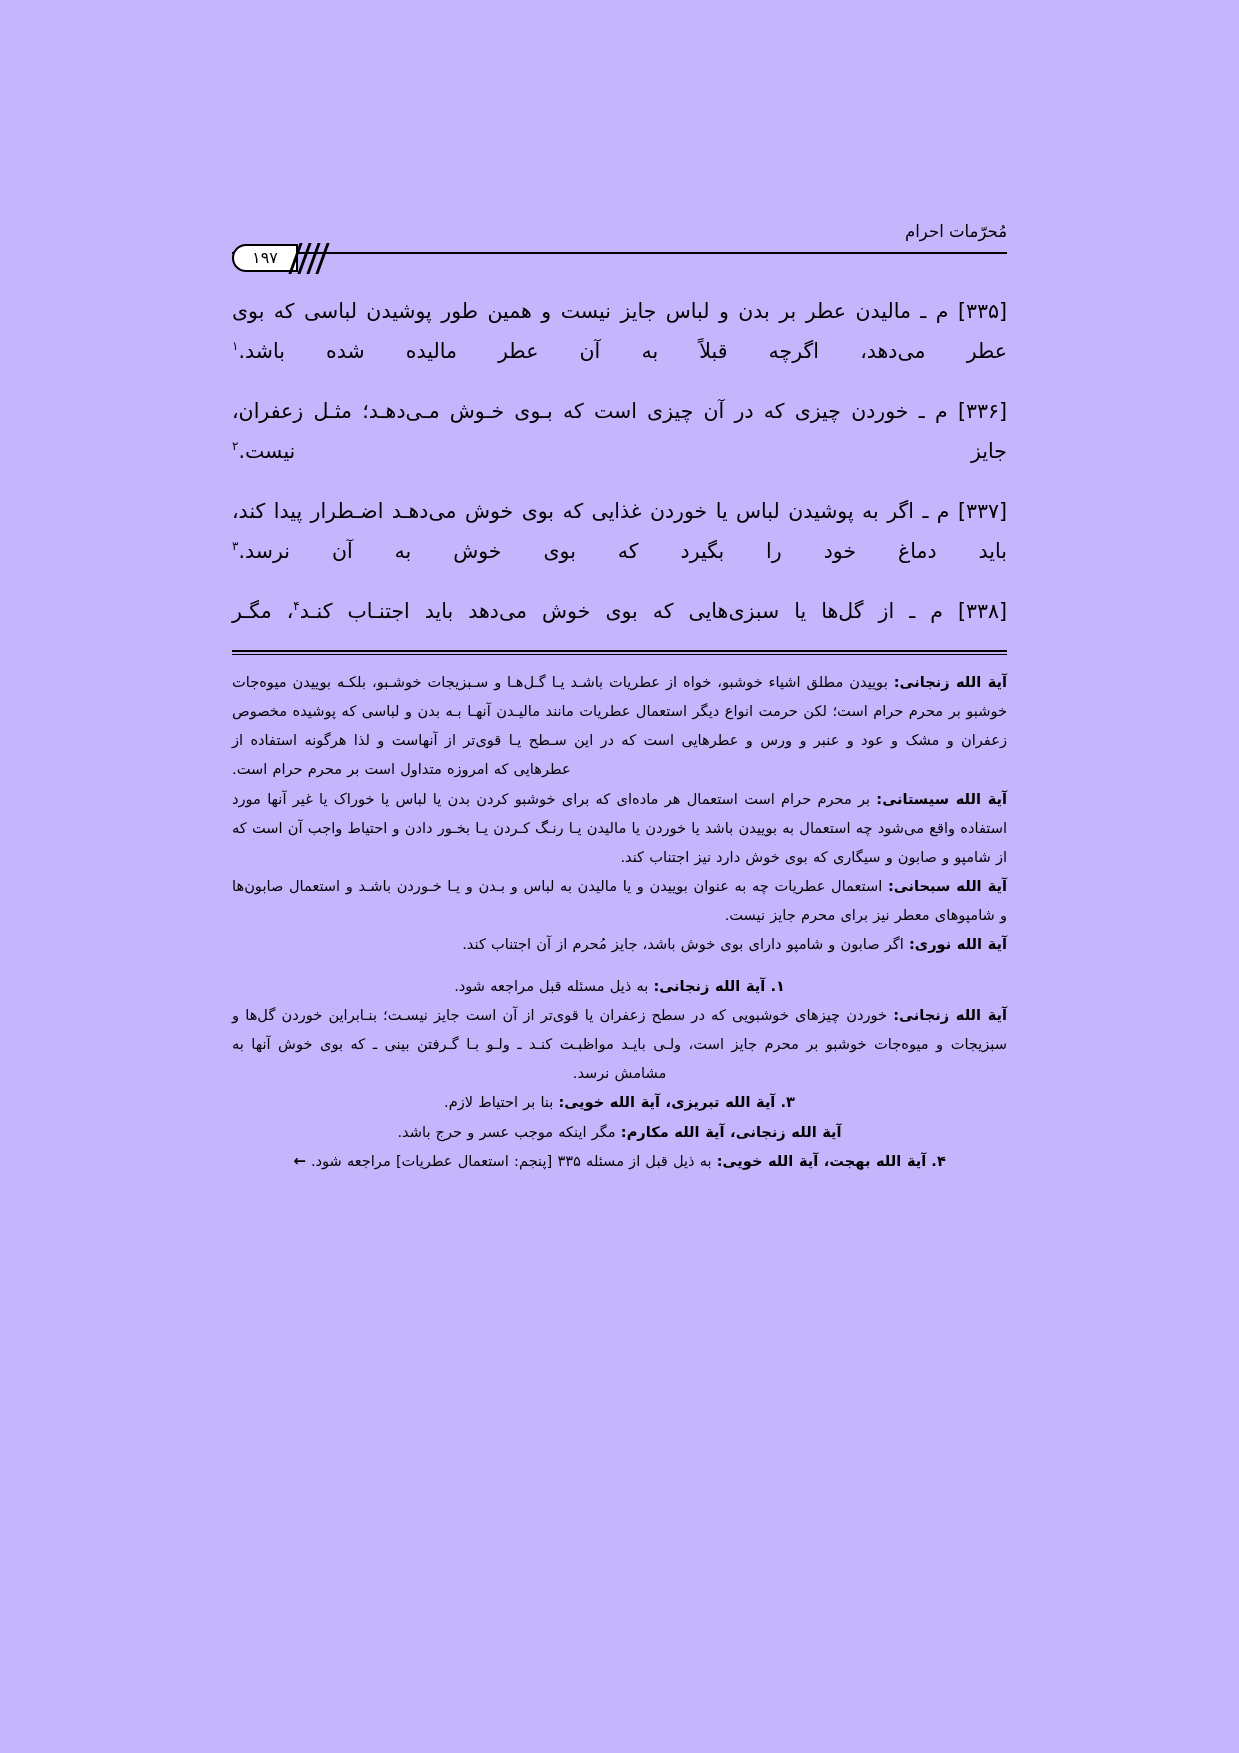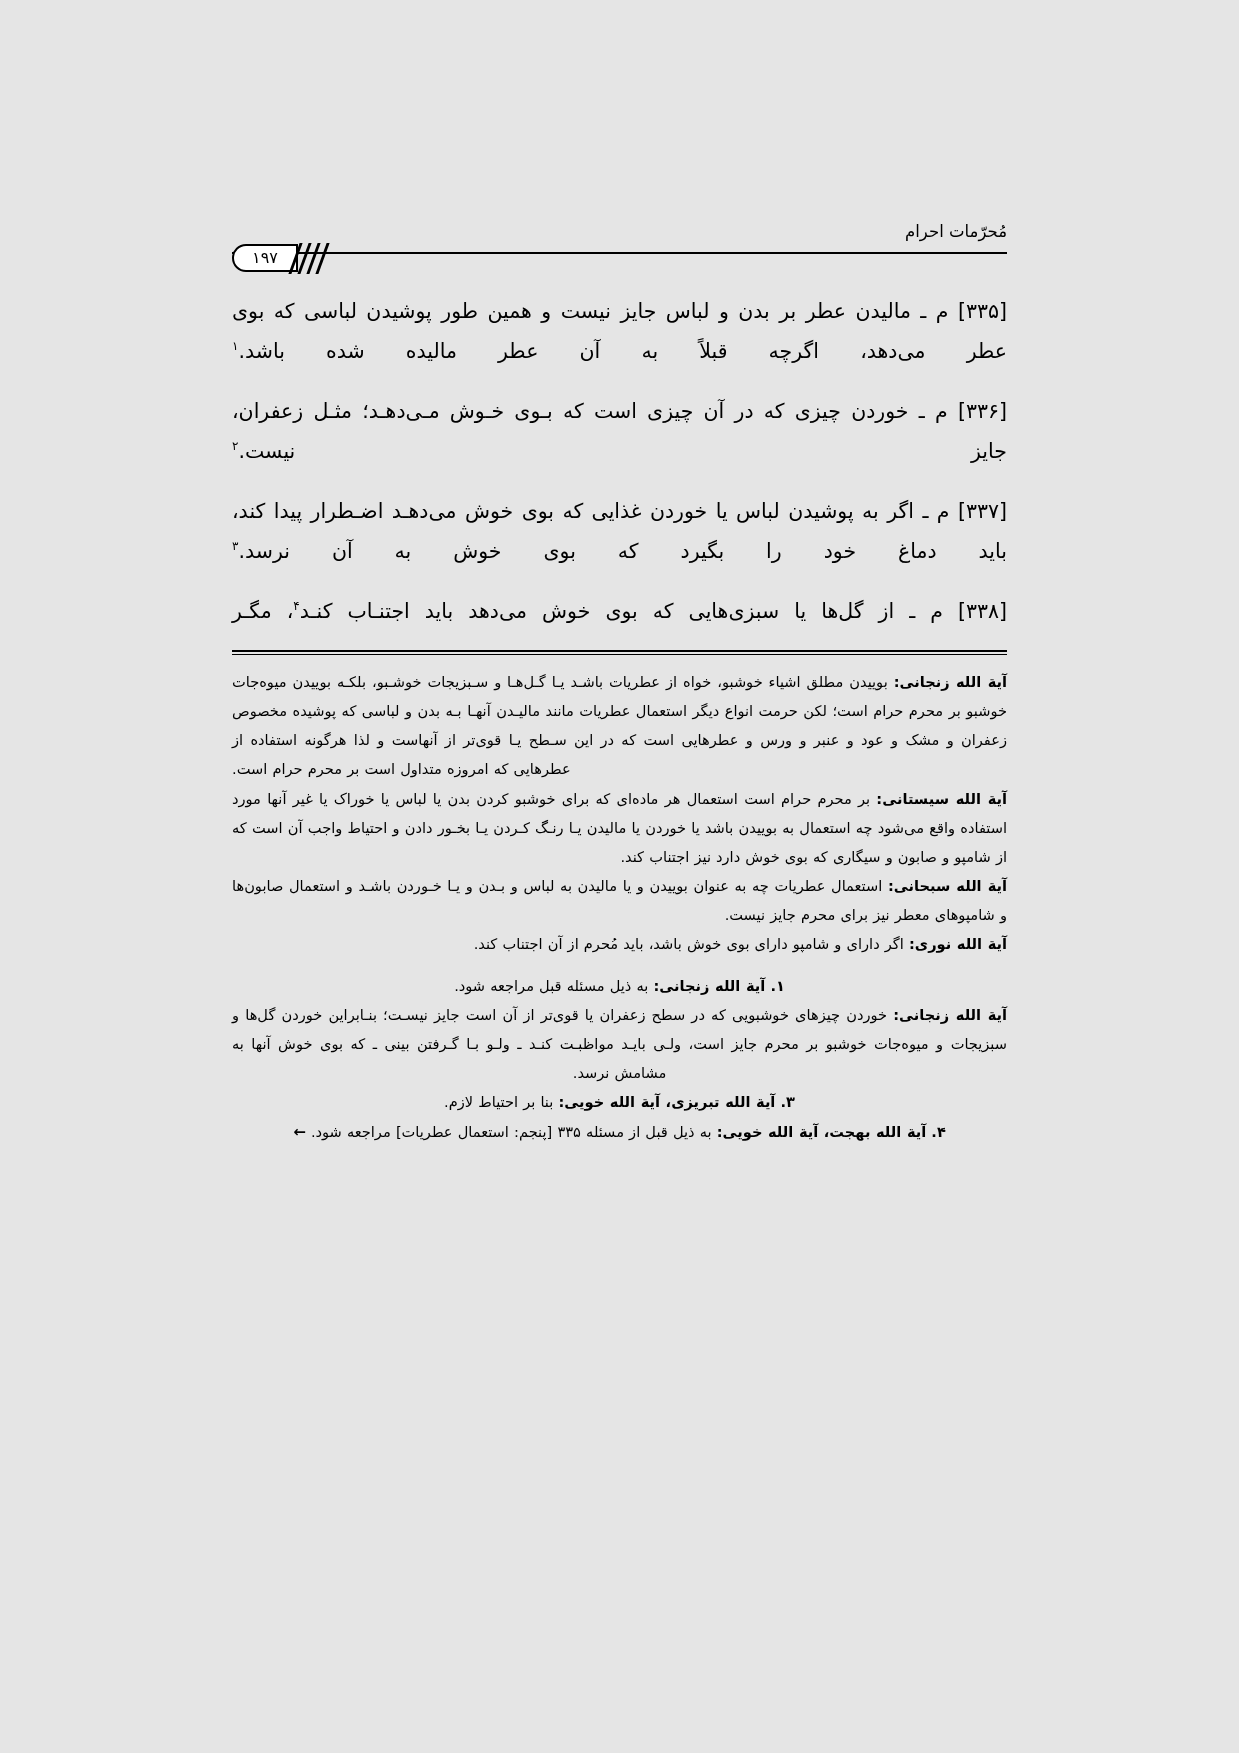--- a/index.html
+++ b/index.html
@@ -8,21 +8,21 @@
     background: #ffffff;
   }
   body {
     font-family: "DejaVu Sans", "Liberation Sans", sans-serif;
     color: #000000;
   }
   .page {
     position: relative;
     width: 1239px;
     height: 1753px;
-    background: #e5e5e5;
+    background: #c4b5fd;
     margin: 0 auto;
     overflow: hidden;
   }
   .page-inner {
     position: absolute;
     right: 232px;
     left: 232px;
     top: 222px;
   }
 
@@ -229,39 +229,43 @@
         <span>بر محرم حرام است استعمال هر ماده‌ای که برای خوشبو کردن بدن یا لباس یا خوراک یا غیر آنها مورد استفاده واقع می‌شود چه استعمال به بوییدن باشد یا خوردن یا مالیدن یـا رنـگ کـردن یـا بخـور دادن و احتیاط واجب آن است که از شامپو و صابون و سیگاری که بوی خوش دارد نیز اجتناب کند.</span>
       </p>
 
       <p class="fn-para right-last">
         <span class="fn-marja">آیة الله سبحانی:</span>
         <span>استعمال عطریات چه به عنوان بوییدن و یا مالیدن به لباس و بـدن و یـا خـوردن باشـد و استعمال صابون‌ها و شامپوهای معطر نیز برای محرم جایز نیست.</span>
       </p>
 
       <p class="fn-para right-last">
         <span class="fn-marja">آیة الله نوری:</span>
-        <span>اگر دارای و شامپو دارای بوی خوش باشد، باید مُحرم از آن اجتناب کند.</span>
+        <span>اگر صابون و شامپو دارای بوی خوش باشد، جایز مُحرم از آن اجتناب کند.</span>
       </p>
 
       <p class="fn-para center-last fn-numbered">
         <span class="fn-index">۱.</span>
         <span class="fn-marja">آیة الله زنجانی:</span>
         <span>به ذیل مسئله قبل مراجعه شود.</span>
       </p>
 
       <p class="fn-para center-last">
         <span class="fn-marja">آیة الله زنجانی:</span>
         <span>خوردن چیزهای خوشبویی که در سطح زعفران یا قوی‌تر از آن است جایز نیسـت؛ بنـابراین خوردن گل‌ها و سبزیجات و میوه‌جات خوشبو بر محرم جایز است، ولـی بایـد مواظبـت کنـد ـ ولـو بـا گـرفتن بینی ـ که بوی خوش آنها به مشامش نرسد.</span>
       </p>
 
       <p class="fn-para center-last">
         <span class="fn-index">۳.</span>
         <span class="fn-marja">آیة الله تبریزی، آیة الله خویی:</span>
         <span>بنا بر احتیاط لازم.</span>
       </p>
+      <p class="fn-para center-last">
+        <span class="fn-marja">آیة الله زنجانی، آیة الله مکارم:</span>
+        <span>مگر اینکه موجب عسر و حرج باشد.</span>
+      </p>
 
       <p class="fn-para center-last">
         <span class="fn-index">۴.</span>
         <span class="fn-marja">آیة الله بهجت، آیة الله خویی:</span>
         <span>به ذیل قبل از مسئله ۳۳۵ [پنجم: استعمال عطریات] مراجعه شود.</span>
         <span class="arrow">←</span>
       </p>
 
     </div>
   </div>

